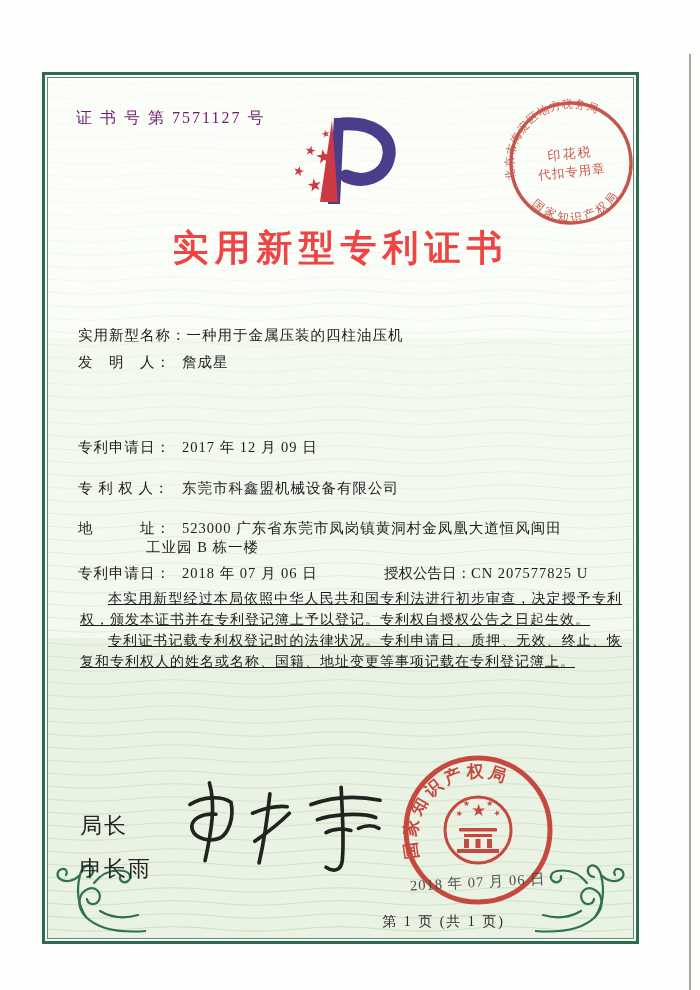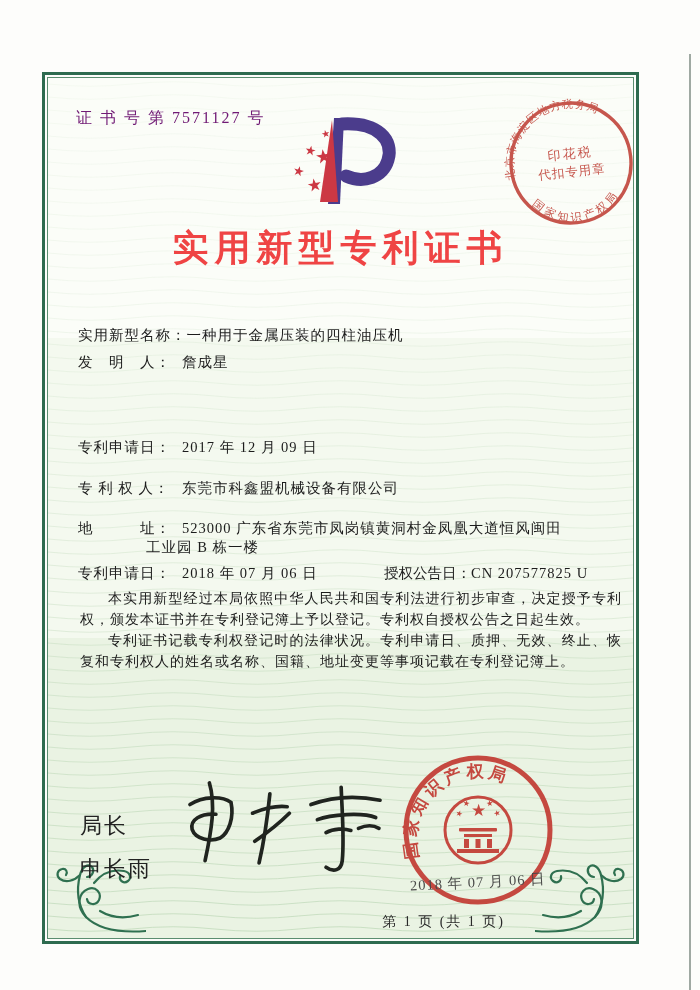--- a/index.html
+++ b/index.html
@@ -37,21 +37,21 @@
   }
 
   .field{position:absolute;left:30px;font-size:14.5px;white-space:nowrap;color:#1c1c1c;}
   .flabel{display:inline-block;min-width:104px;letter-spacing:1px;}
   .fvalue{letter-spacing:1px;}
   .addr2{display:block;margin-left:68px;letter-spacing:1px;}
   .grant-right{position:absolute;left:306px;top:0;}
 
   .paragraphs{
     position:absolute;left:32px;top:510px;width:542px;
-    font-size:14px;line-height:21px;text-align:justify;color:#1b1b1b;letter-spacing:1px;
+    font-size:14px;line-height:21px;text-align:justify;color:#1b1b1b;letter-spacing:1px;text-decoration:underline;
   }
   .paragraphs p{margin:0;text-indent:2em;}
 
   .signer{position:absolute;left:32px;top:733px;font-size:22px;letter-spacing:2px;color:#222;}
   .signer div{margin-bottom:13px;}
   .signature{position:absolute;left:128px;top:692px;width:218px;height:108px;}
 
   .grant-seal{position:absolute;left:348px;top:672px;width:164px;height:166px;opacity:.92;}
 
   .page-footer{position:absolute;left:97px;top:835px;width:360px;text-align:right;font-size:14px;letter-spacing:2px;color:#2a2a2a;}

